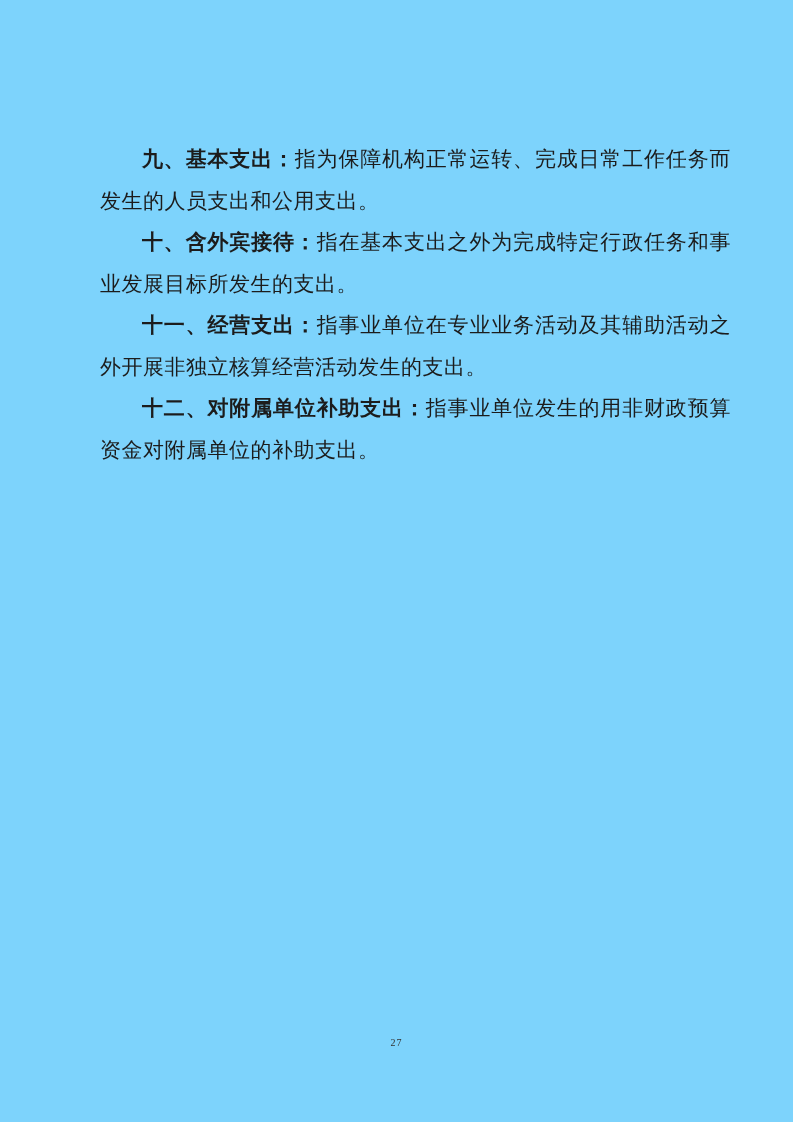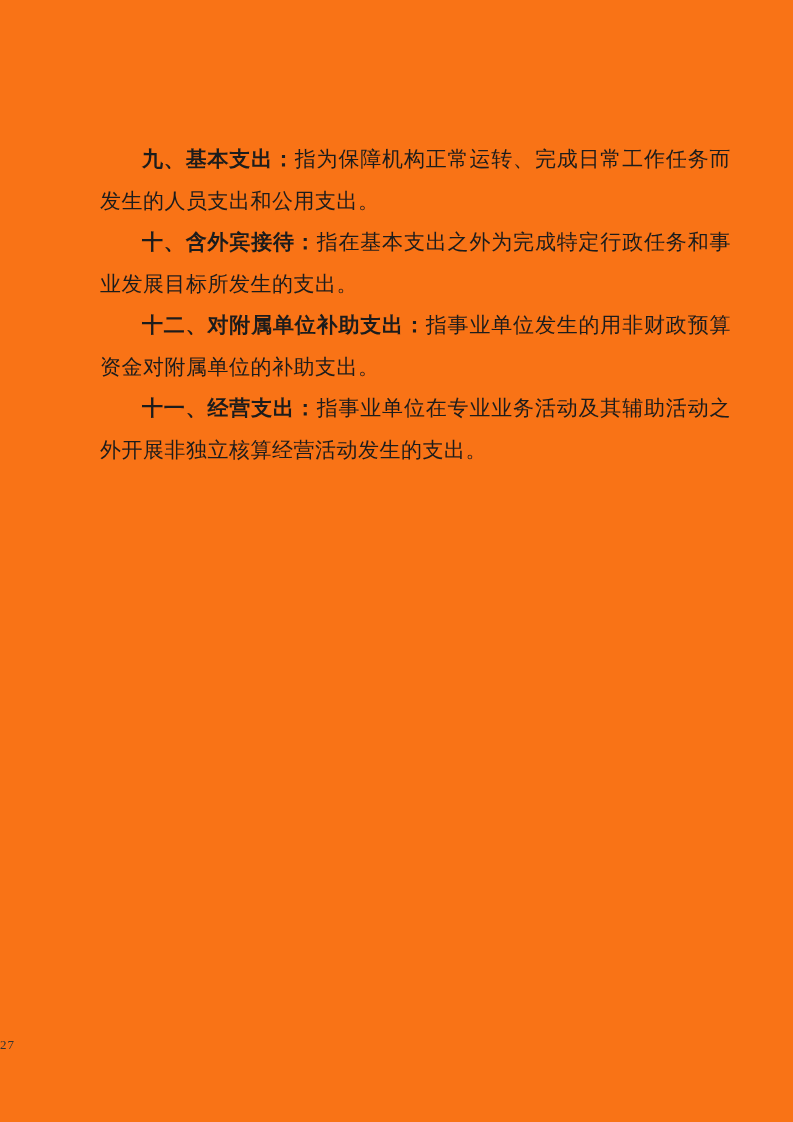--- a/index.html
+++ b/index.html
@@ -13,21 +13,21 @@
     position: relative;
     overflow: hidden;
     font-family: "Liberation Serif", "DejaVu Serif", serif;
   }
   .page {
     position: absolute;
     left: 0;
     top: 0;
     width: 793px;
     height: 1122px;
-    background: #f97316;
+    background: #7dd3fc;
   }
   .content {
     position: absolute;
     left: 100px;
     top: 139px;
     width: 631px;
     font-size: 21px;
     line-height: 41.5px;
     color: #1c1c1c;
     text-align: justify;
@@ -40,30 +40,30 @@
     text-indent: 2em;
   }
   .term {
     font-weight: bold;
   }
   .page-number {
     position: absolute;
     left: 0;
     right: 0;
     top: 1037px;
-    text-align: left;
-    font-size: 13px;
+    text-align: center;
+    font-size: 10px;
     color: #333333;
     letter-spacing: 1px;
   }
 </style>
 </head>
 <body>
 
 <div class="page">
   <div class="content">
     <p class="para"><span class="term">九、基本支出：</span><span class="def">指为保障机构正常运转、完成日常工作任务而发生的人员支出和公用支出。</span></p>
     <p class="para"><span class="term">十、含外宾接待：</span><span class="def">指在基本支出之外为完成特定行政任务和事业发展目标所发生的支出。</span></p>
+    <p class="para"><span class="term">十一、经营支出：</span><span class="def">指事业单位在专业业务活动及其辅助活动之外开展非独立核算经营活动发生的支出。</span></p>
     <p class="para"><span class="term">十二、对附属单位补助支出：</span><span class="def">指事业单位发生的用非财政预算资金对附属单位的补助支出。</span></p>
-    <p class="para"><span class="term">十一、经营支出：</span><span class="def">指事业单位在专业业务活动及其辅助活动之外开展非独立核算经营活动发生的支出。</span></p>
   </div>
   <div class="page-number">27</div>
 </div>
 
 </body></html>

